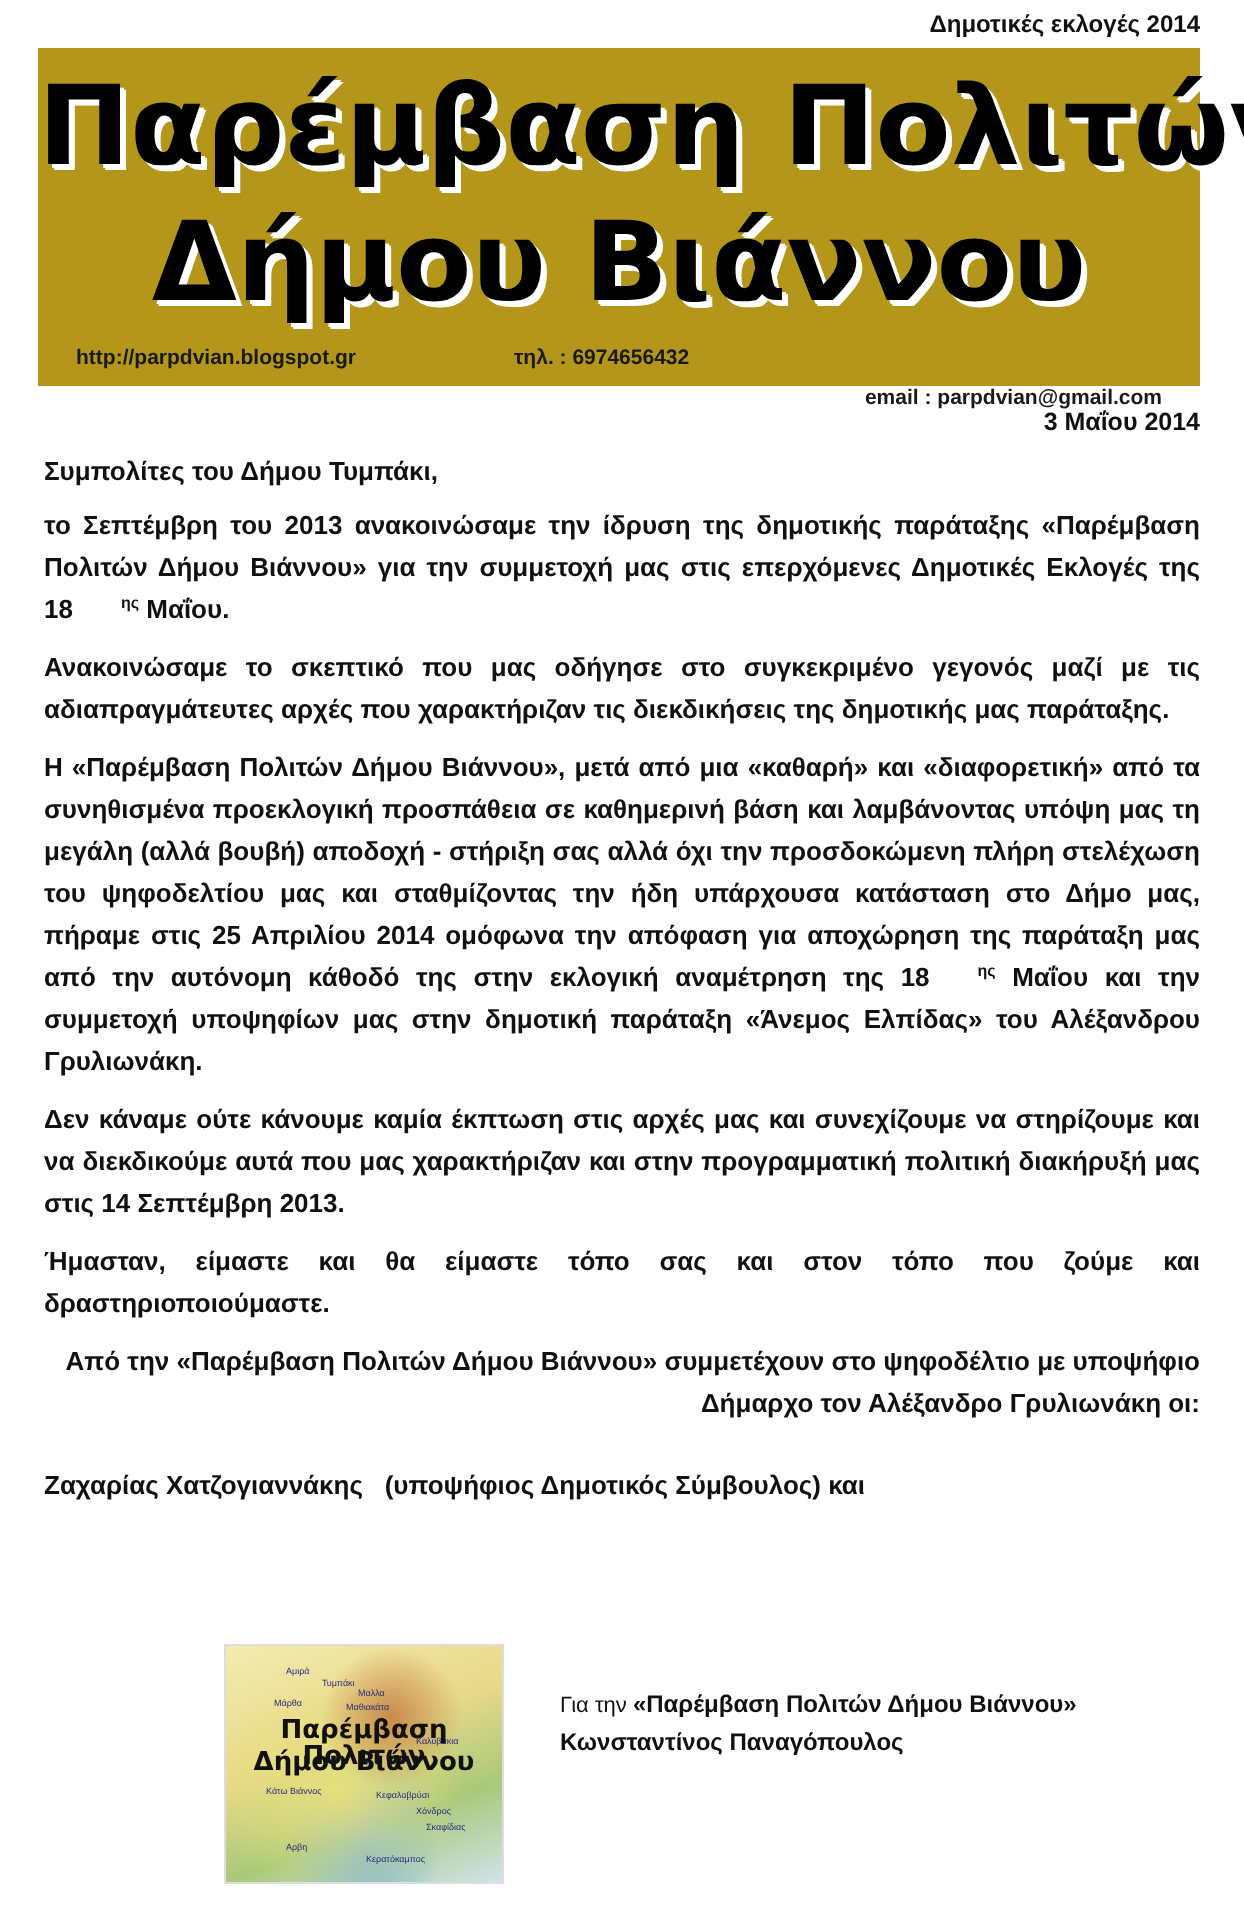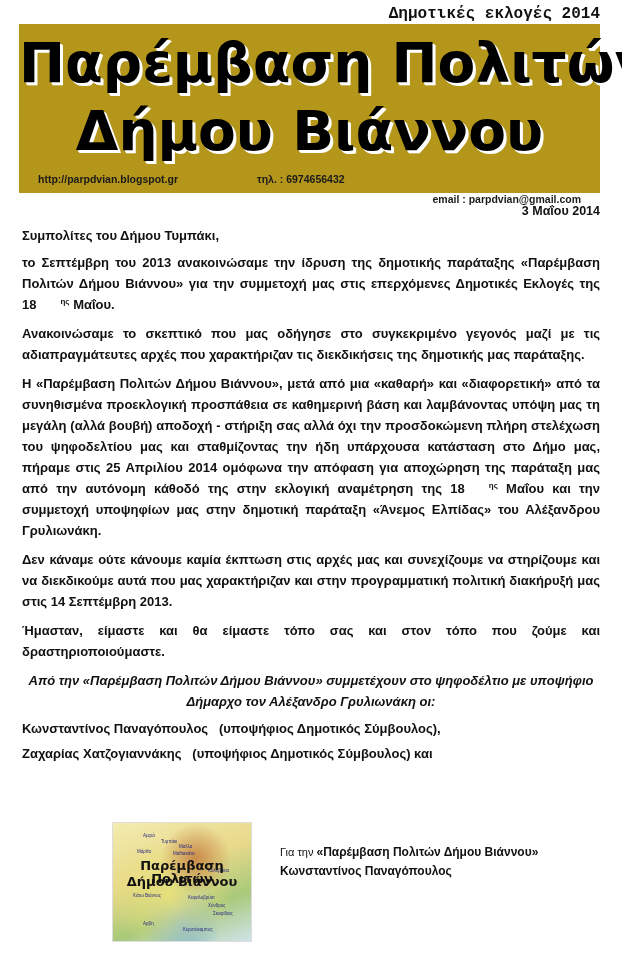--- a/index.html
+++ b/index.html
@@ -12,24 +12,23 @@
     height: 960px;
     position: relative;
     overflow: hidden;
     font-family: "Liberation Sans", "DejaVu Sans", sans-serif;
     color: #111;
   }
   .top-label {
     position: absolute;
     right: 22px;
     top: 5px;
-    font-size: 16px;
+    font-size: 12px;
     font-weight: bold;
     color: #111;
-    font-family: Liberation Mono, monospace;
   }
   .banner {
     position: absolute;
     left: 19px;
     top: 24px;
     width: 581px;
     height: 169px;
     background: #b4961b;
   }
   .banner-title {
@@ -159,23 +158,22 @@
   <p><span>το Σεπτέμβρη του 2013 ανακοινώσαμε την ίδρυση της δημοτικής παράταξης «Παρέμβαση Πολιτών Δήμου Βιάννου» για την συμμετοχή μας στις επερχόμενες Δημοτικές Εκλογές της 18</span><sup>ης</sup><span> Μαΐου.</span></p>
 
   <p>Ανακοινώσαμε το σκεπτικό που μας οδήγησε στο συγκεκριμένο γεγονός μαζί με τις αδιαπραγμάτευτες αρχές που χαρακτήριζαν τις διεκδικήσεις της δημοτικής μας παράταξης.</p>
 
   <p><span>Η «Παρέμβαση Πολιτών Δήμου Βιάννου», μετά από μια «καθαρή» και «διαφορετική» από τα συνηθισμένα προεκλογική προσπάθεια σε καθημερινή βάση και λαμβάνοντας υπόψη μας τη μεγάλη (αλλά βουβή) αποδοχή - στήριξη σας αλλά όχι την προσδοκώμενη πλήρη στελέχωση του ψηφοδελτίου μας και σταθμίζοντας την ήδη υπάρχουσα κατάσταση στο Δήμο μας, πήραμε στις 25 Απριλίου 2014 ομόφωνα την απόφαση για αποχώρηση της παράταξη μας από την αυτόνομη κάθοδό της στην εκλογική αναμέτρηση της 18</span><sup>ης</sup><span> Μαΐου και την συμμετοχή υποψηφίων μας στην δημοτική παράταξη «Άνεμος Ελπίδας» του Αλέξανδρου Γρυλιωνάκη.</span></p>
 
   <p>Δεν κάναμε ούτε κάνουμε καμία έκπτωση στις αρχές μας και συνεχίζουμε να στηρίζουμε και να διεκδικούμε αυτά που μας χαρακτήριζαν και στην προγραμματική πολιτική διακήρυξή μας στις 14 Σεπτέμβρη 2013.</p>
 
   <p>Ήμασταν, είμαστε και θα είμαστε τόπο σας και στον τόπο που ζούμε και δραστηριοποιούμαστε.</p>
 
-  <p style="margin-bottom:6px;text-align:center;font-style:italic;">Από την «Παρέμβαση Πολιτών Δήμου Βιάννου» συμμετέχουν στο ψηφοδέλτιο με υποψήφιο Δήμαρχο τον Αλέξανδρο Γρυλιωνάκη οι:</p>
+  <p style="margin-bottom:20px;text-align:right;">Από την «Παρέμβαση Πολιτών Δήμου Βιάννου» συμμετέχουν στο ψηφοδέλτιο με υποψήφιο Δήμαρχο τον Αλέξανδρο Γρυλιωνάκη οι:</p>
 
-  <p class="candidate"><span>Κωνσταντίνος Παναγόπουλος</span>&nbsp;&nbsp; <span>(υποψήφιος Δημοτικός Σύμβουλος),</span><span></span></p>
   <p class="candidate"><span>Ζαχαρίας Χατζογιαννάκης</span>&nbsp;&nbsp; <span>(υποψήφιος Δημοτικός Σύμβουλος)</span><span> και</span></p>
 </div>
 
 <div class="map-image">
   <span class="map-label" style="left:30px;top:10px;">Αμιρά</span>
   <span class="map-label" style="left:48px;top:16px;">Τυμπάκι</span>
   <span class="map-label" style="left:66px;top:21px;">Μαλλα</span>
   <span class="map-label" style="left:24px;top:26px;">Μάρθα</span>
   <span class="map-label" style="left:60px;top:28px;">Μαθιακάτα</span>
   <span class="map-label" style="left:95px;top:45px;">Καλυβάκια</span>

